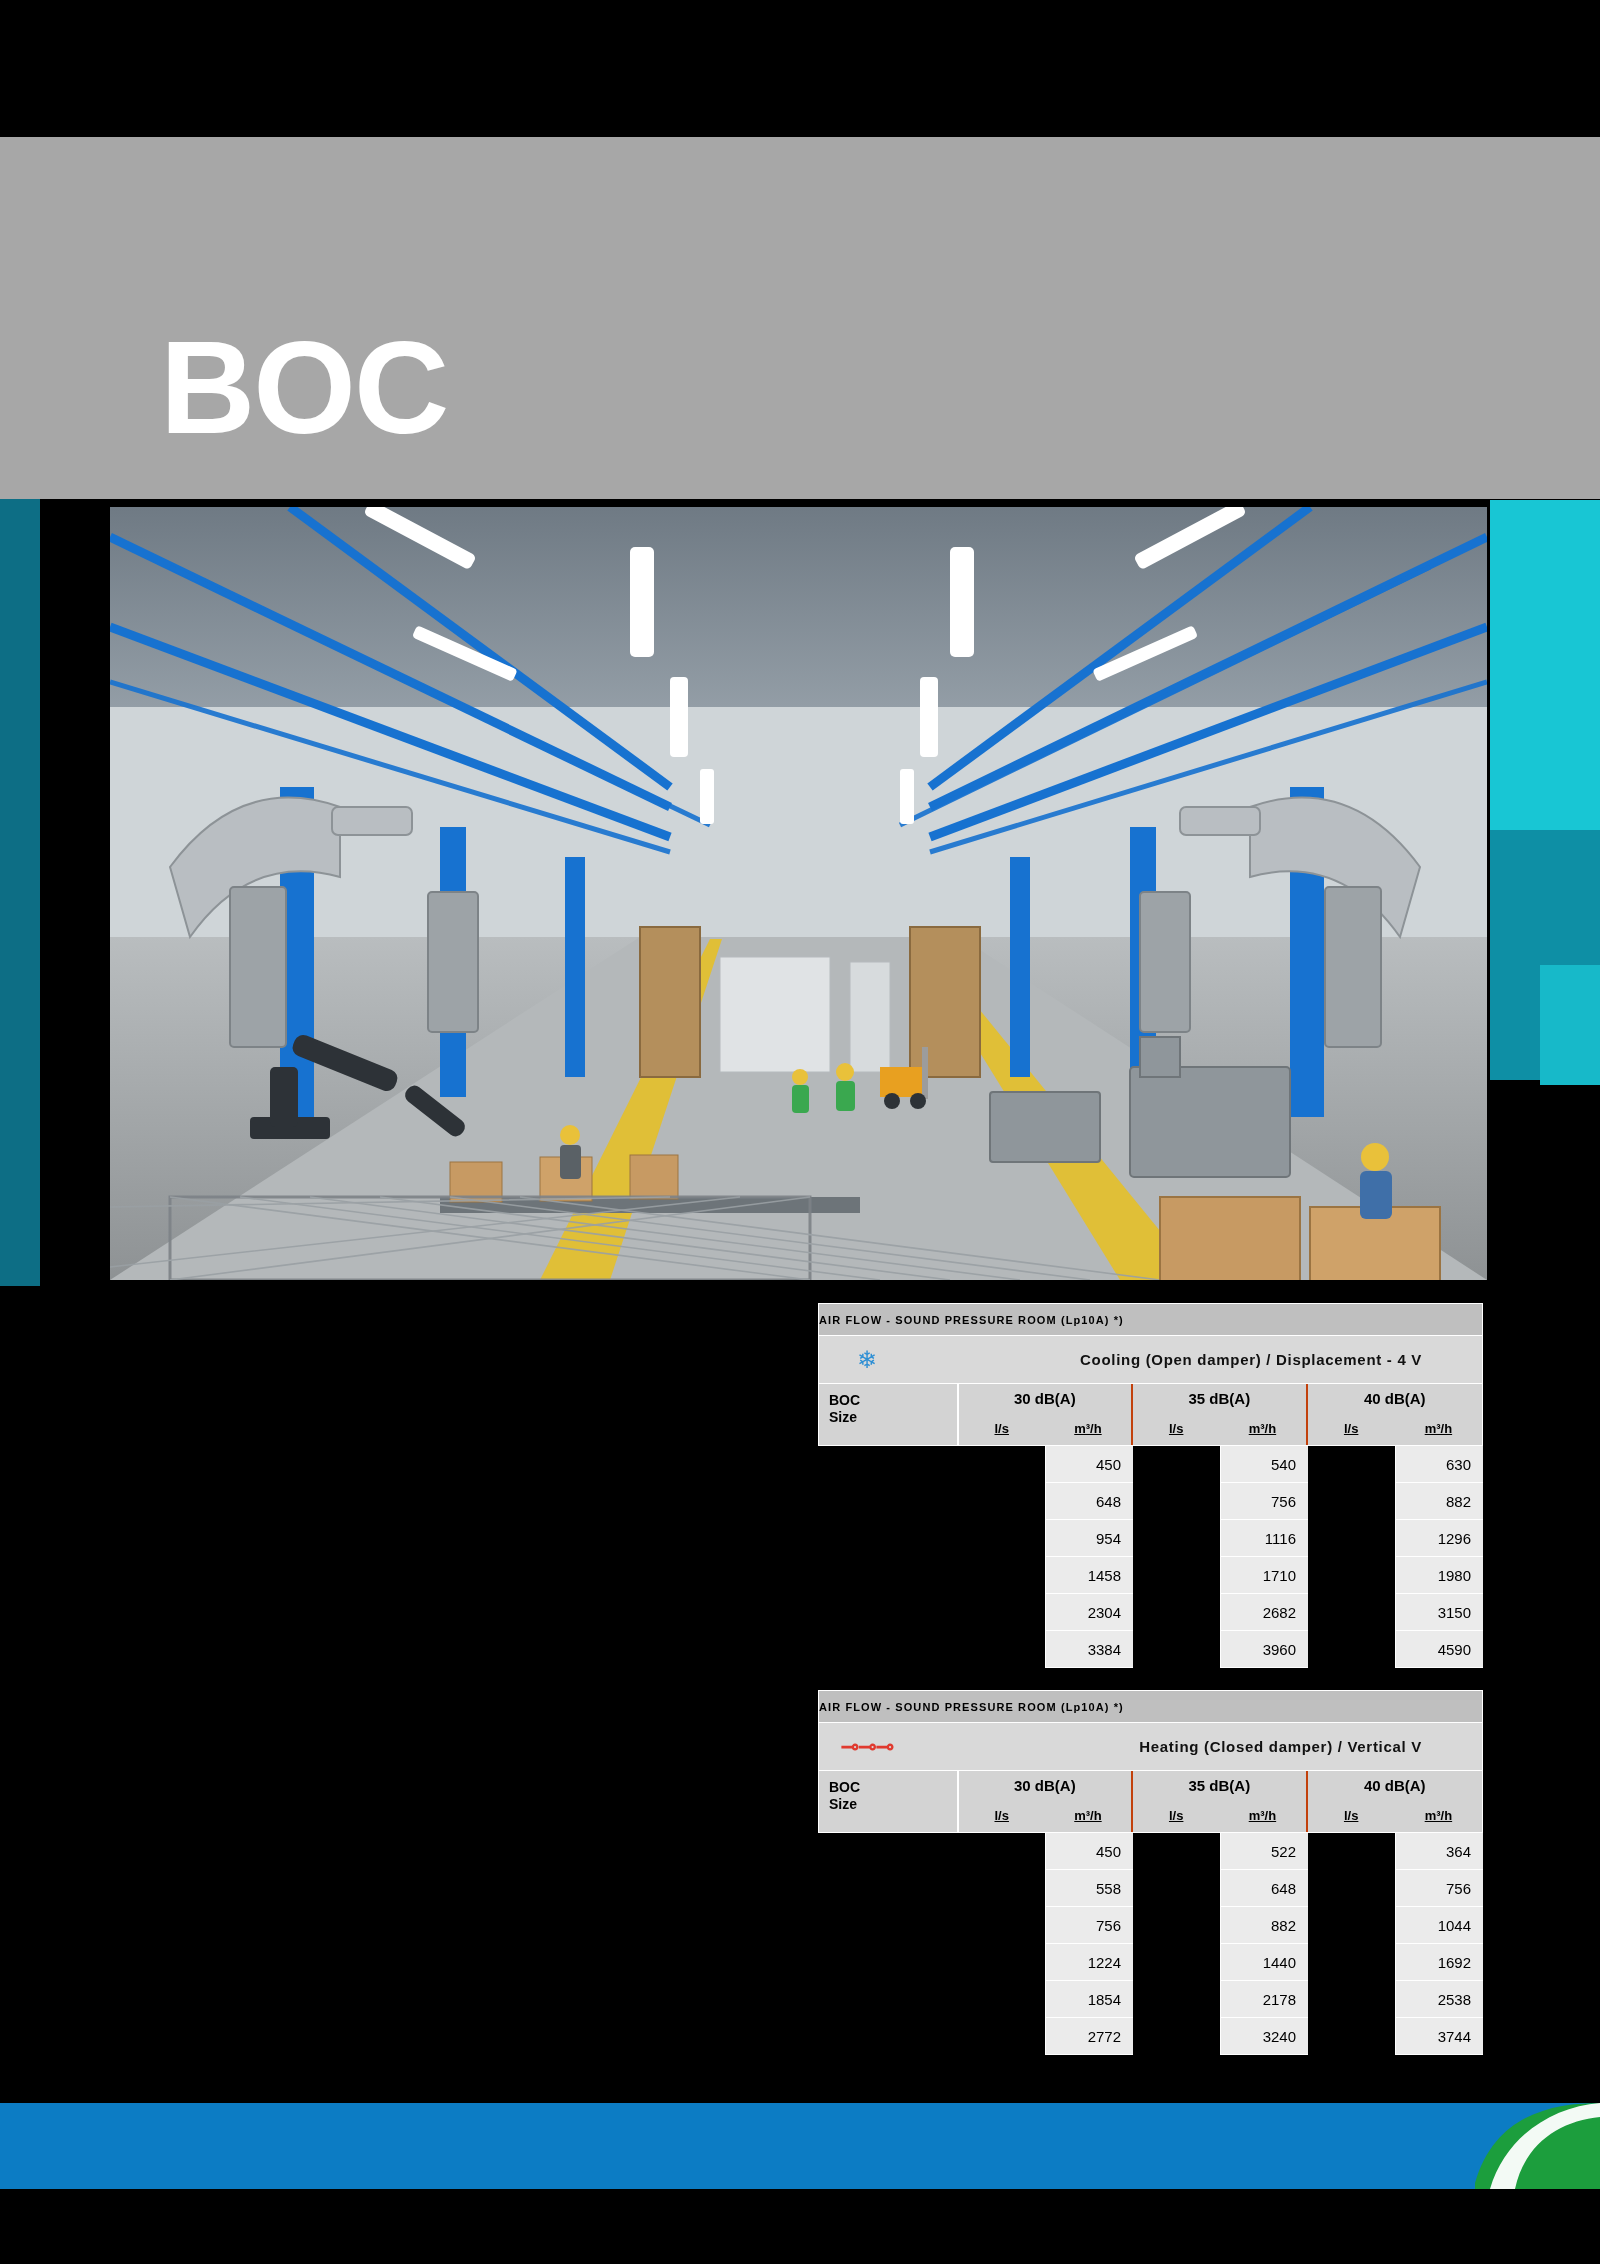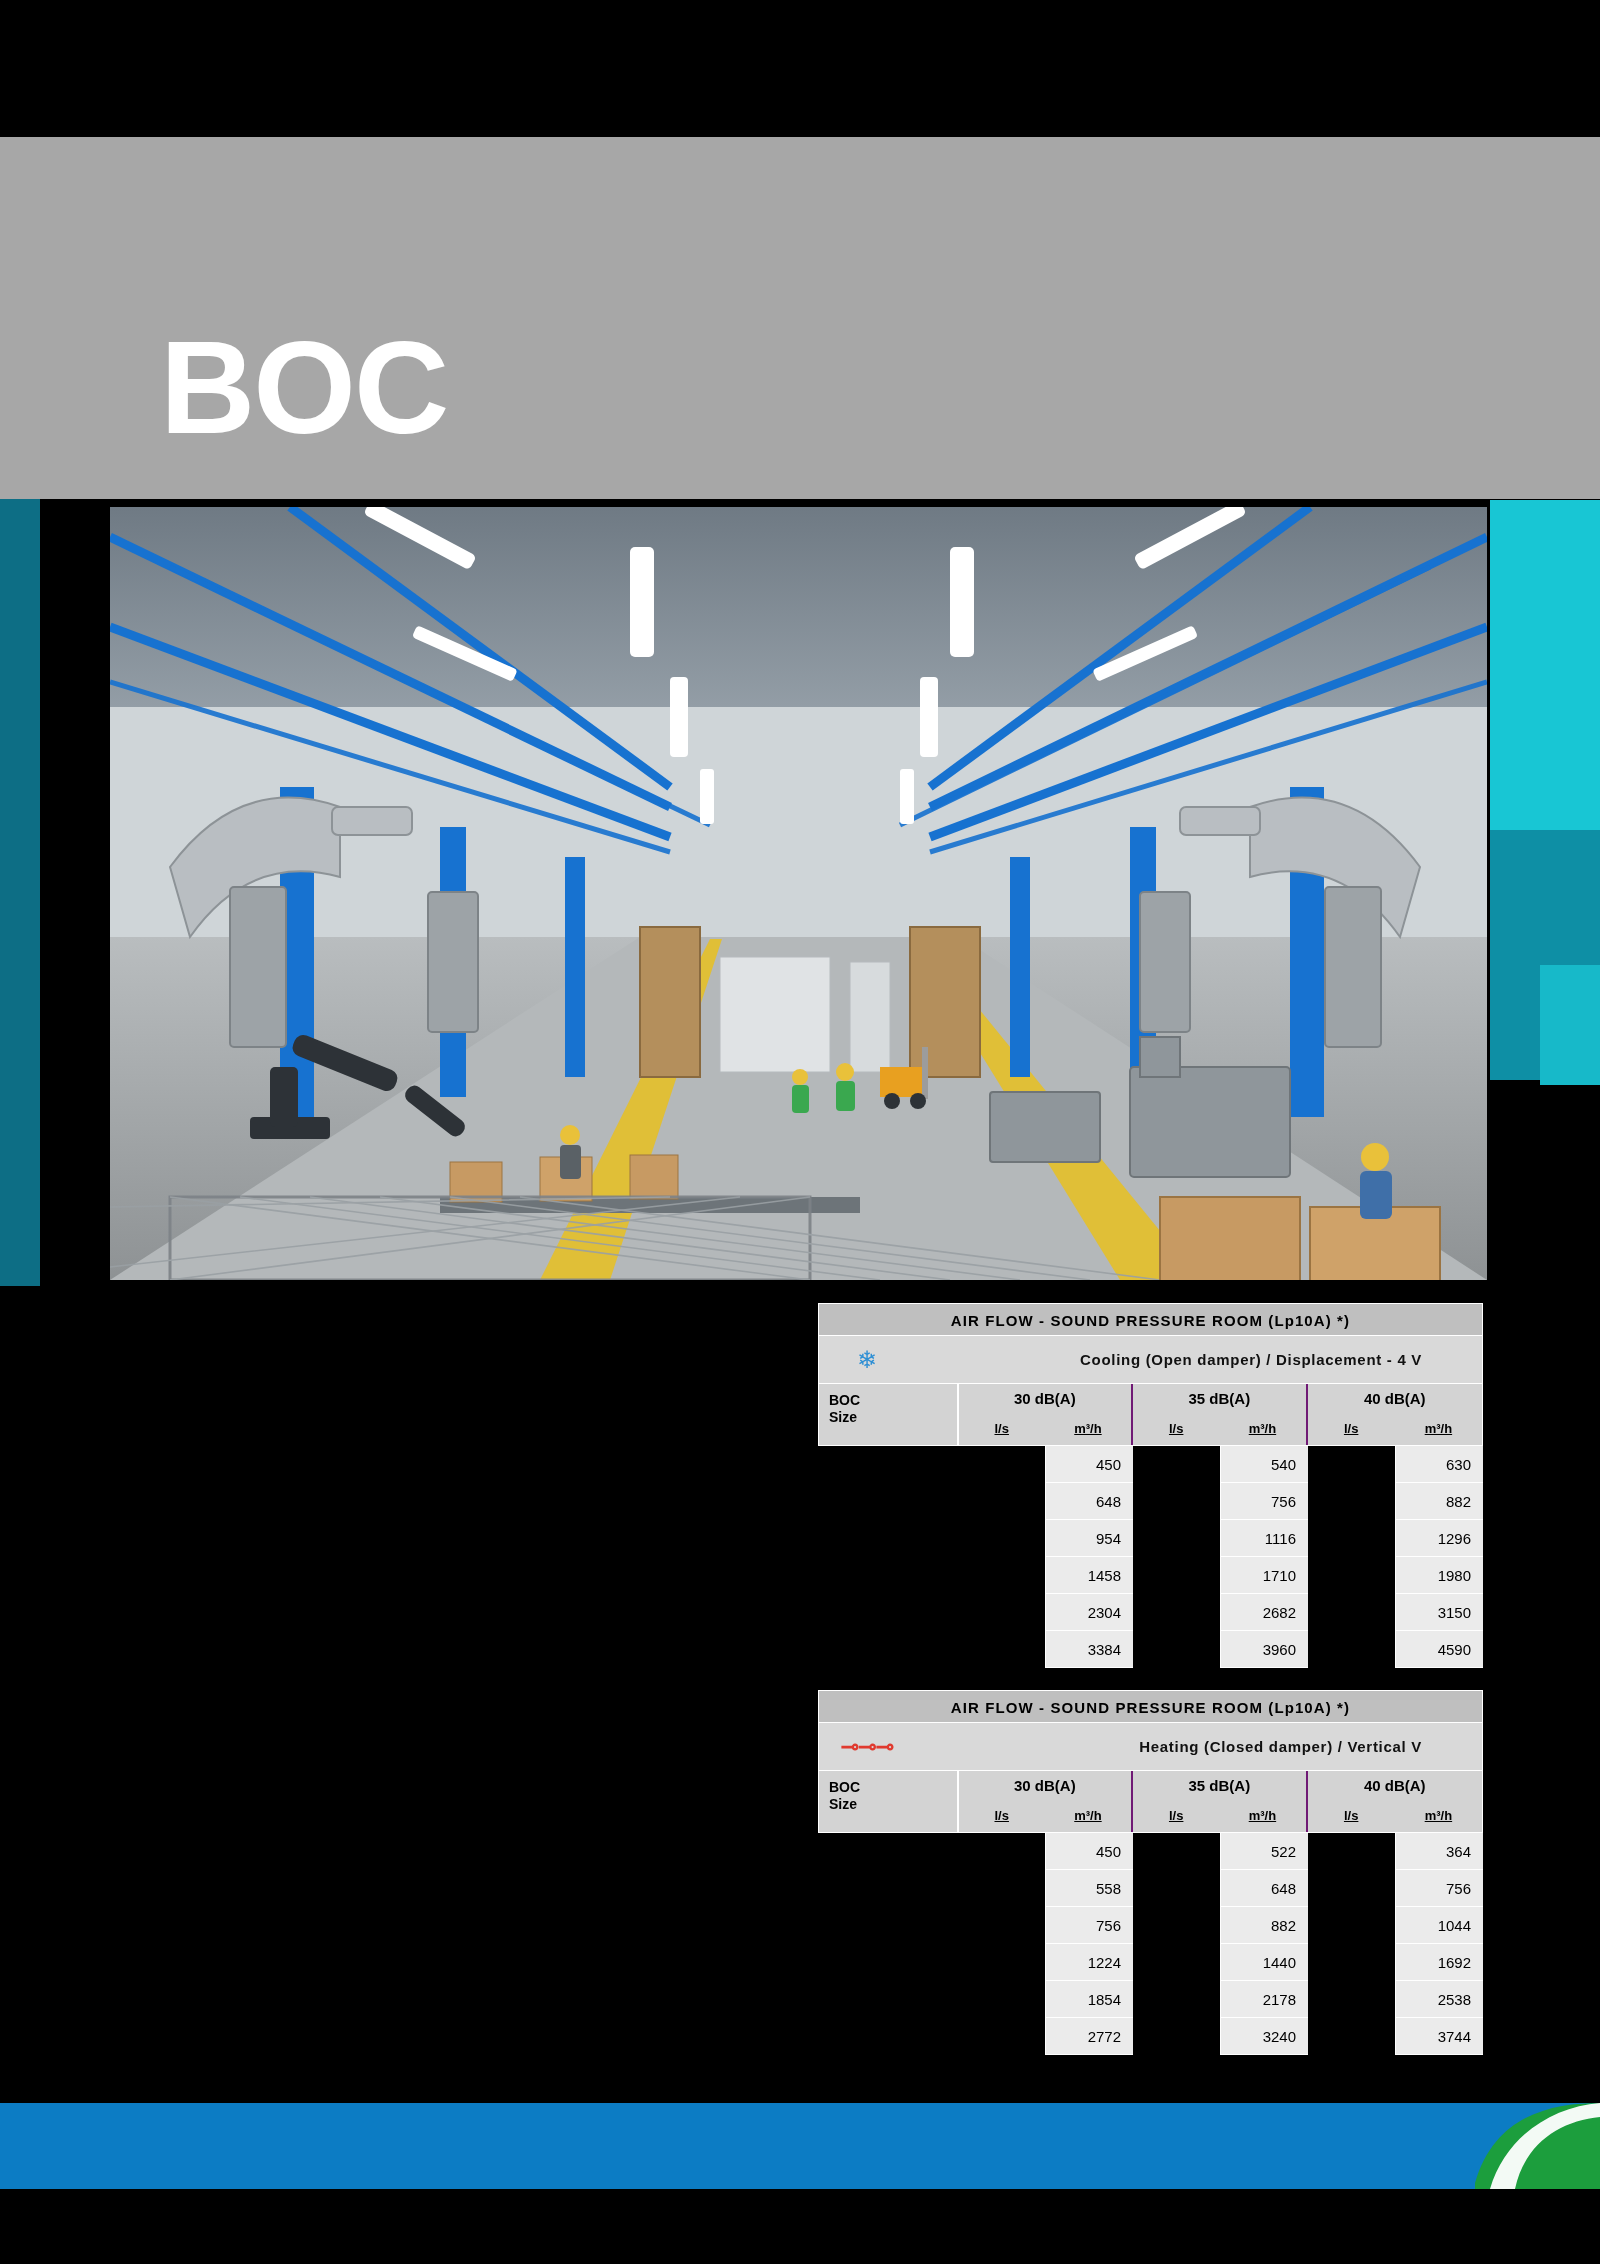--- a/index.html
+++ b/index.html
@@ -117,22 +117,21 @@
     color: #000000;
   }
   #table-cooling { left: 818px; top: 1258px; }
   #table-heating { left: 818px; top: 1645px; }
 
   .tbl-title {
     height: 33px;
     line-height: 33px;
     background: #bfbfbf;
     color: #000000;
-    text-align: center;
-    font-size: 15px;
+    font-size: 11px;
     font-weight: bold;
     letter-spacing: 1.1px;
     border: 1px solid #ffffff;
     box-sizing: border-box;
   }
   .tbl-mode {
     height: 48px;
     background: #d9d9d9;
     display: flex;
     align-items: center;
@@ -170,21 +169,21 @@
     padding: 8px 0 0 10px;
     box-sizing: border-box;
     font-size: 14px;
     font-weight: bold;
     line-height: 17px;
     border-right: 2px solid #ffffff;
   }
   .head-group {
     width: 175px;
     box-sizing: border-box;
-    border-right: 2px solid #701a75;
+    border-right: 2px solid #c2410c;
     display: flex;
     flex-direction: column;
   }
   .head-group:last-child { border-right: none; }
   .hg-top {
     height: 30px;
     line-height: 30px;
     text-align: center;
     font-size: 15px;
     font-weight: bold;

